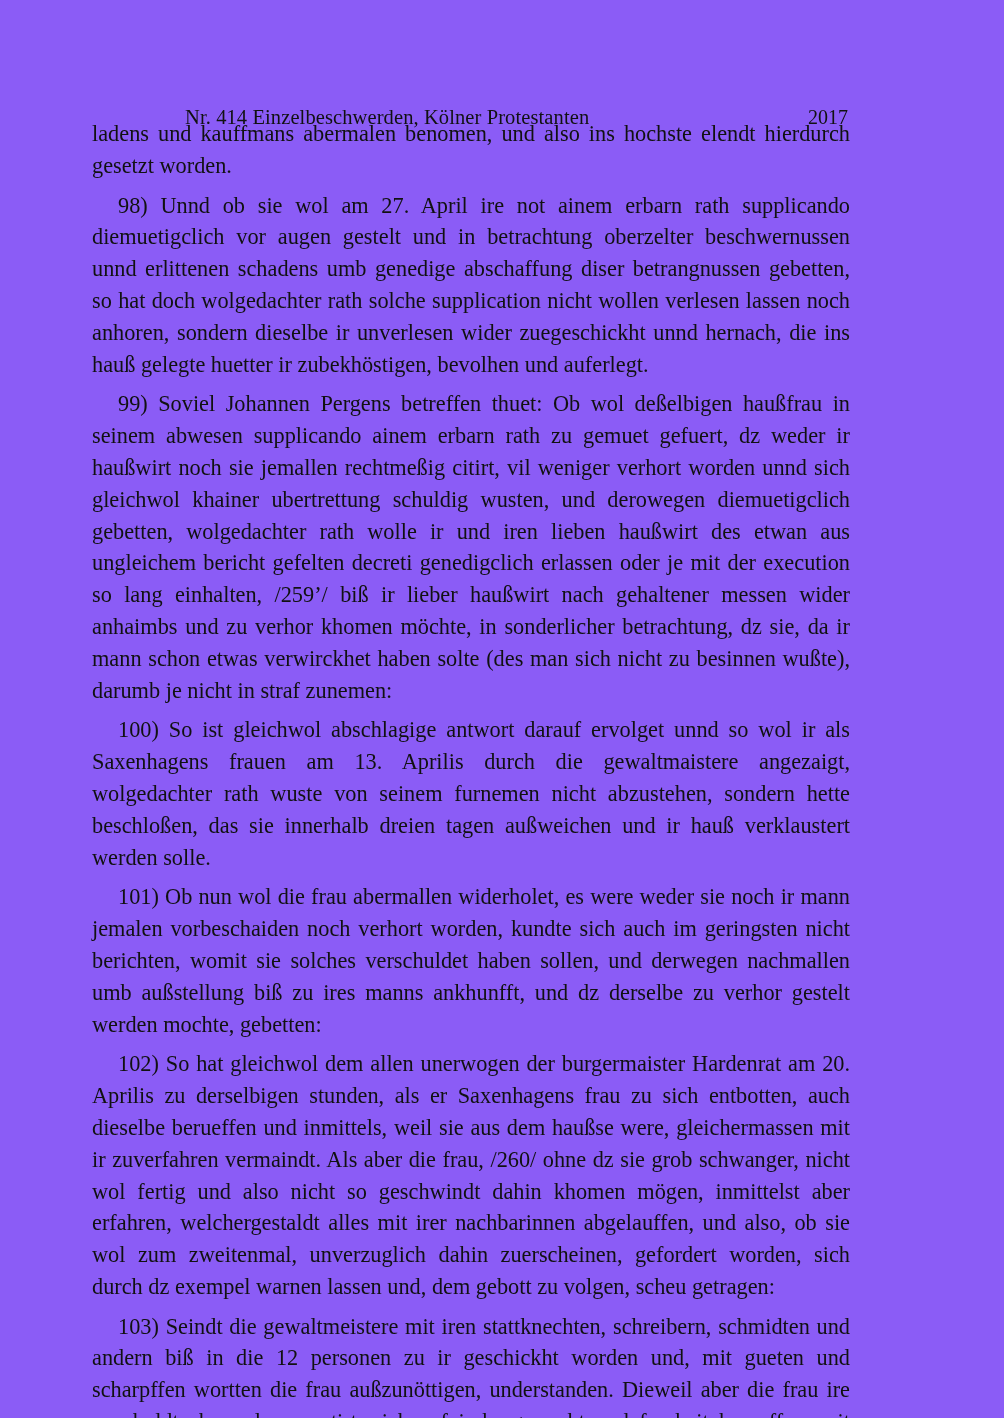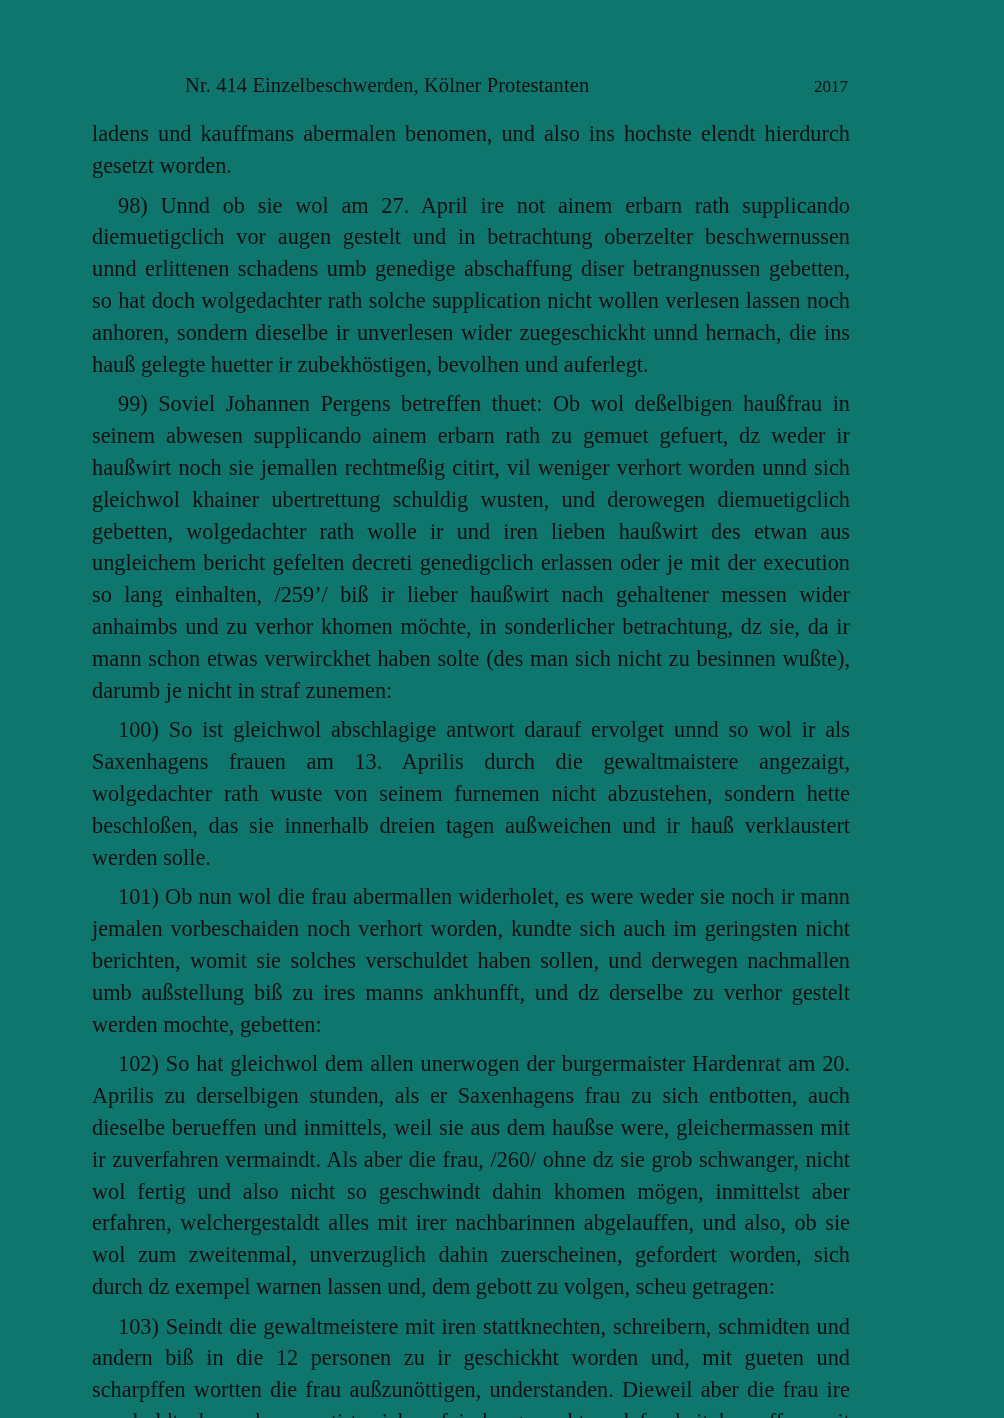--- a/index.html
+++ b/index.html
@@ -10,21 +10,21 @@
   }
   body {
     font-family: "Liberation Serif", "DejaVu Serif", serif;
     color: #111111;
   }
   .page {
     position: relative;
     width: 1004px;
     height: 1418px;
     margin: 0 auto;
-    background: #0f766e;
+    background: #8b5cf6;
     overflow: hidden;
     box-sizing: border-box;
   }
   .text-column {
     position: absolute;
     left: 92px;
     top: 0;
     width: 756px;
   }
   
@@ -37,22 +37,23 @@
     padding-top: 74px;
     box-sizing: content-box;
   }
   .running-head-title {
     font-size: 20.5px;
     letter-spacing: 0.1px;
     white-space: nowrap;
     margin-left: 93px;
   }
   .running-head-folio {
-    font-size: 17px;
+    font-size: 20px;
     white-space: nowrap;
+    margin-top: 32px;
   }
   
   .body-text {
     position: absolute;
     left: 92px;
     top: 118px;
     width: 758px;
     font-size: 22.3px;
     line-height: 31.8px;
     text-align: justify;

